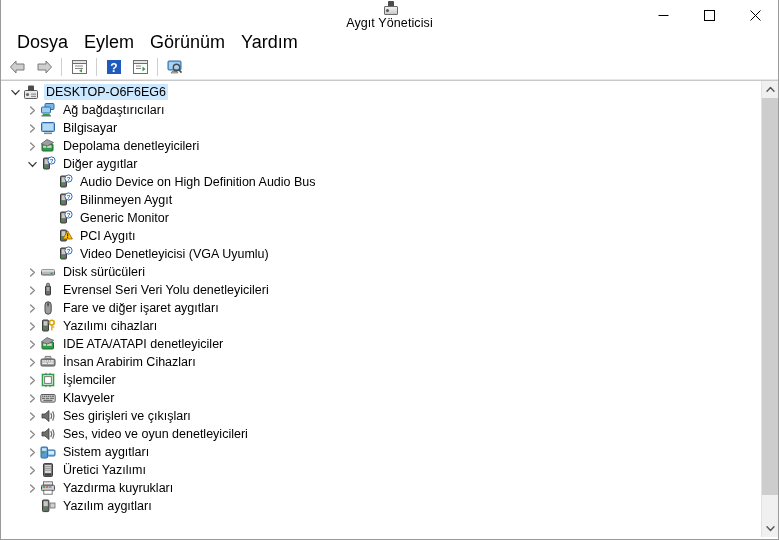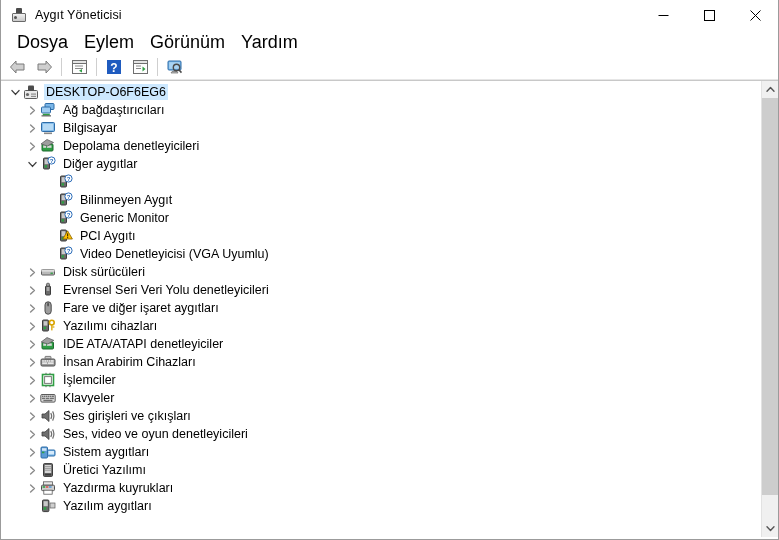--- a/index.html
+++ b/index.html
@@ -20,20 +20,21 @@
   }
 
   
   .titlebar {
     position: relative;
     height: 31px;
     background: #ffffff;
     display: flex;
     align-items: center;
     border-bottom: 1px solid #ffffff;
+    flex-direction: column;
   }
   .title-icon {
     width: 16px; height: 16px;
     margin-left: 10px; margin-right: 8px;
     position: relative;
     flex: 0 0 auto;
   }
   .title-icon .dm-body {
     position: absolute; left: 1px; top: 6px;
     width: 14px; height: 9px;
@@ -346,20 +347,21 @@
           </div>
           <div class="row" style="padding-left:40px">
             <span class="twisty"></span>
             <span class="icon"><svg width="16" height="16" viewBox="0 0 16 16">
                 <rect x="3.5" y="2" width="6" height="11" rx="1" fill="#6b6b6b" stroke="#3c3c3c"></rect>
                 <rect x="4.6" y="3.2" width="3.8" height="5" fill="#c9c9c9"></rect>
                 <rect x="4.6" y="9.2" width="2.4" height="2.4" fill="#2f9e44"></rect>
                 <circle cx="11.5" cy="4.5" r="3.6" fill="#ffffff" stroke="#2b6cb8" stroke-width="1"></circle>
                 <text x="11.5" y="6.8" font-family="Liberation Sans, sans-serif" font-size="6" font-weight="bold" fill="#2b6cb8" text-anchor="middle">?</text>
               </svg></span>
+            <span class="label">Audio Device on High Definition Audio Bus</span>
           </div>
           <div class="row" style="padding-left:40px">
             <span class="twisty"></span>
             <span class="icon"><svg width="16" height="16" viewBox="0 0 16 16">
                 <rect x="3.5" y="2" width="6" height="11" rx="1" fill="#6b6b6b" stroke="#3c3c3c"></rect>
                 <rect x="4.6" y="3.2" width="3.8" height="5" fill="#c9c9c9"></rect>
                 <rect x="4.6" y="9.2" width="2.4" height="2.4" fill="#2f9e44"></rect>
                 <circle cx="11.5" cy="4.5" r="3.6" fill="#ffffff" stroke="#2b6cb8" stroke-width="1"></circle>
                 <text x="11.5" y="6.8" font-family="Liberation Sans, sans-serif" font-size="6" font-weight="bold" fill="#2b6cb8" text-anchor="middle">?</text>
               </svg></span>

